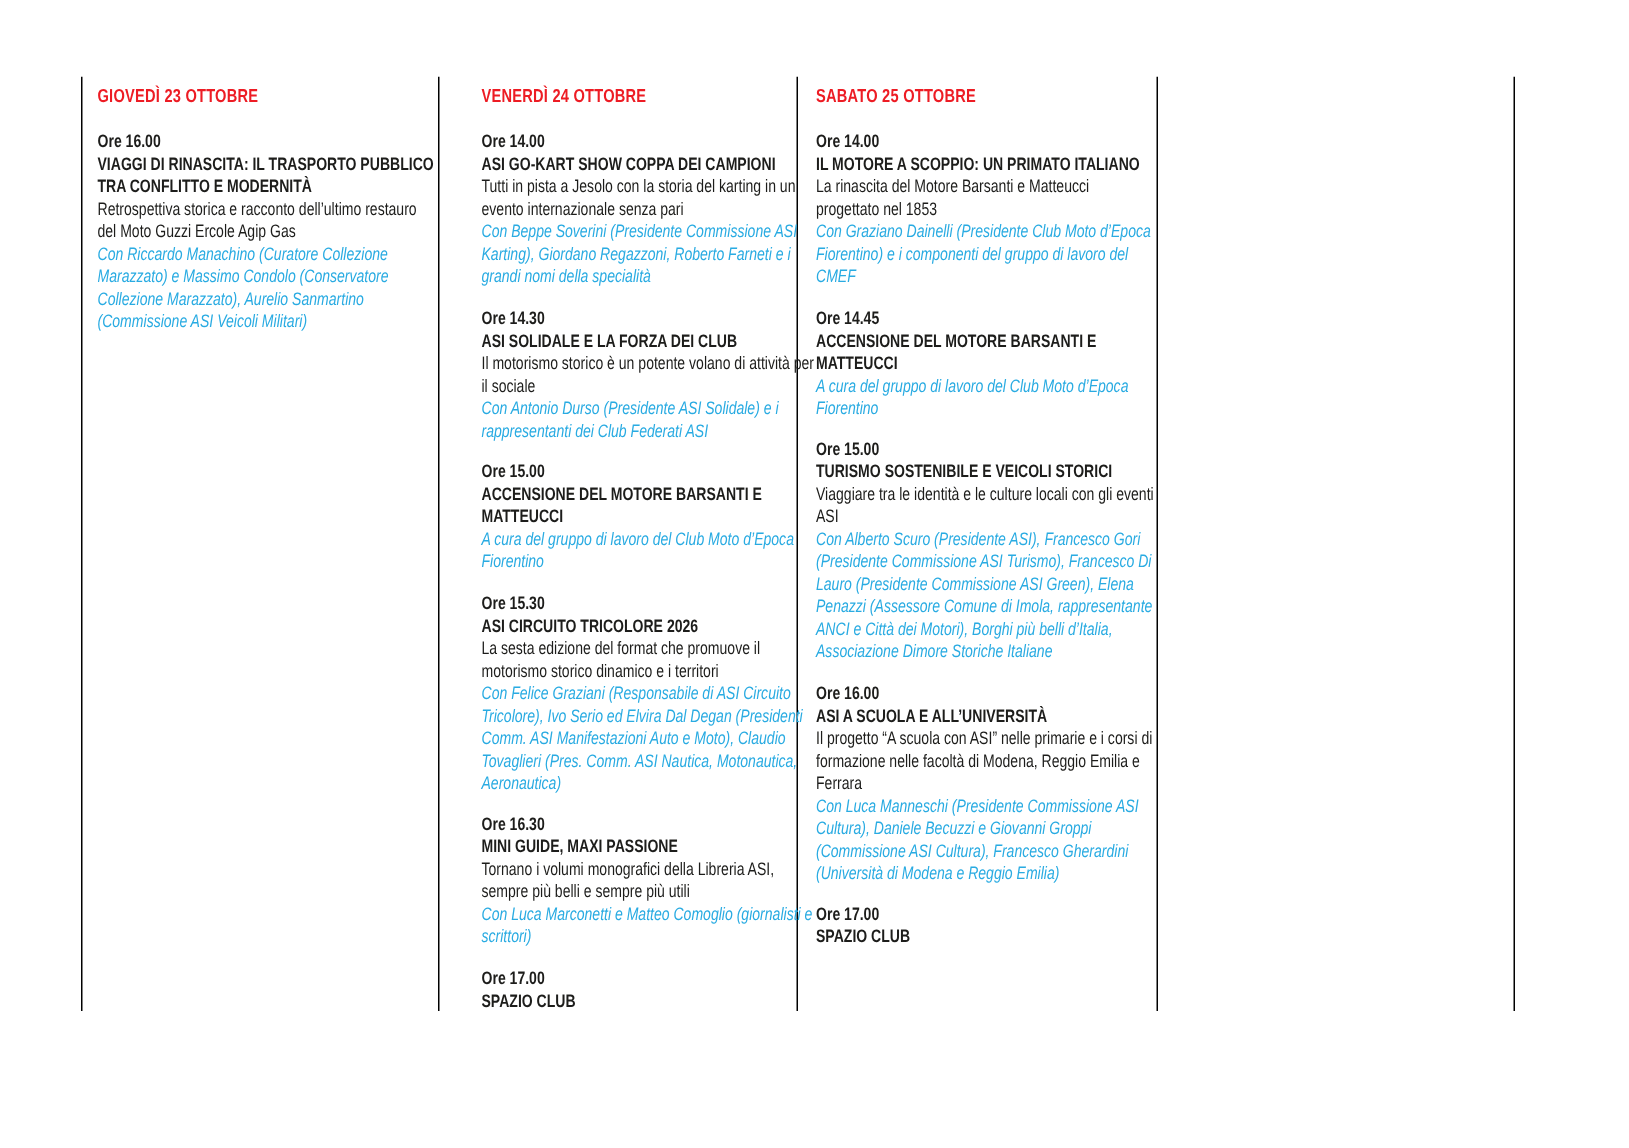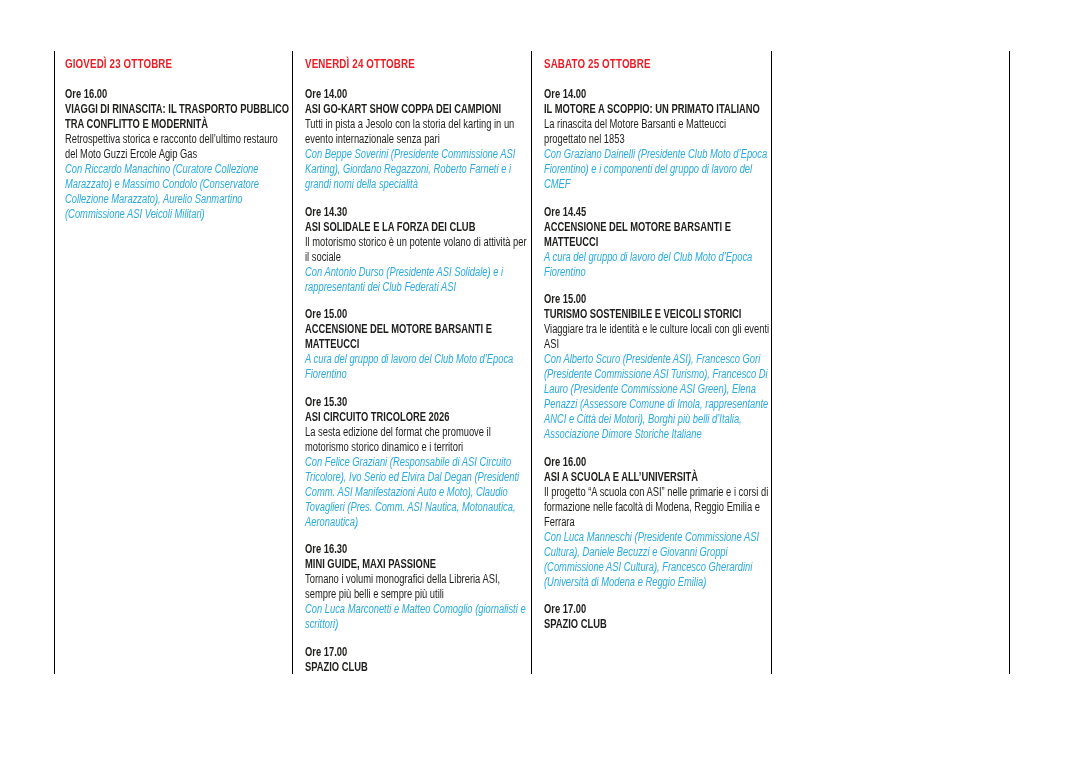--- a/index.html
+++ b/index.html
@@ -24,21 +24,21 @@
     overflow: hidden;
   }
   .day-col {
     border-left: 1.5px solid var(--rule-black, #000);
     box-sizing: border-box;
     height: 100%;
     padding-top: 6px;
     flex: 0 0 auto;
   }
   .day-col:nth-child(1) { width: 238px; padding-left: 10px; }
-  .day-col:nth-child(2) { width: 239px; padding-left: 12px; }
+  .day-col:nth-child(2) { width: 239px; padding-left: 28px; }
   .day-col:nth-child(3) { width: 240px; padding-left: 12px; }
   .day-col:nth-child(4) { width: 238px; }
   .day-col:nth-child(5) { flex: 1 1 auto; }
   
   .col-inner {
     width: 289px;
     transform: scaleX(0.78);
     transform-origin: 0 0;
   }
   .day-header {

